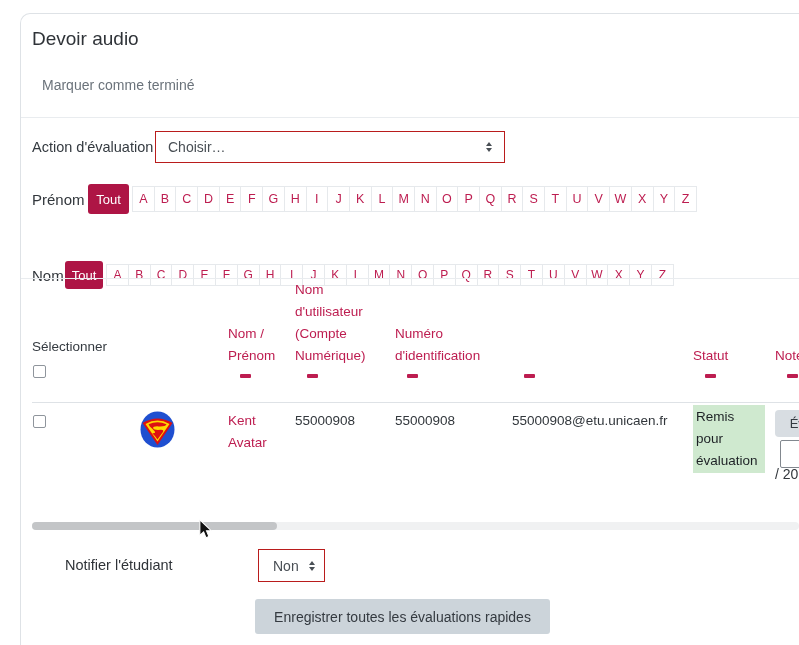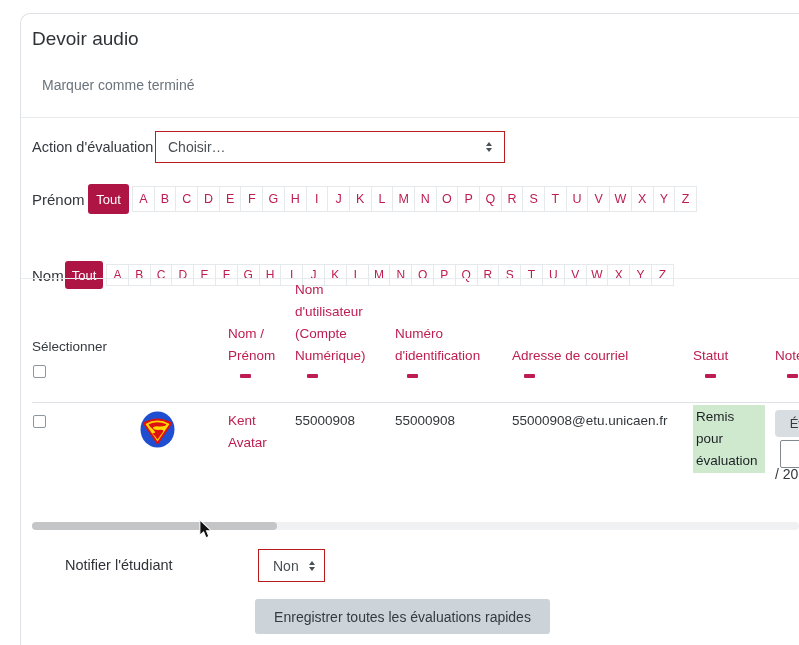--- a/index.html
+++ b/index.html
@@ -205,21 +205,20 @@
     </div>
     <div class="th c-user">
       <div class="th-link">Nom d'utilisateur (Compte Numérique)</div>
       <div class="dash"></div>
     </div>
     <div class="th c-num">
       <div class="th-link">Numéro d'identification</div>
       <div class="dash"></div>
     </div>
     <div class="th c-mail">
-      <div class="th-link">Adresse de courriel</div>
       <div class="dash"></div>
     </div>
     <div class="th c-status">
       <div class="th-link">Statut</div>
       <div class="dash"></div>
     </div>
     <div class="th c-note">
       <div class="th-link">Note</div>
       <div class="dash"></div>
     </div>

